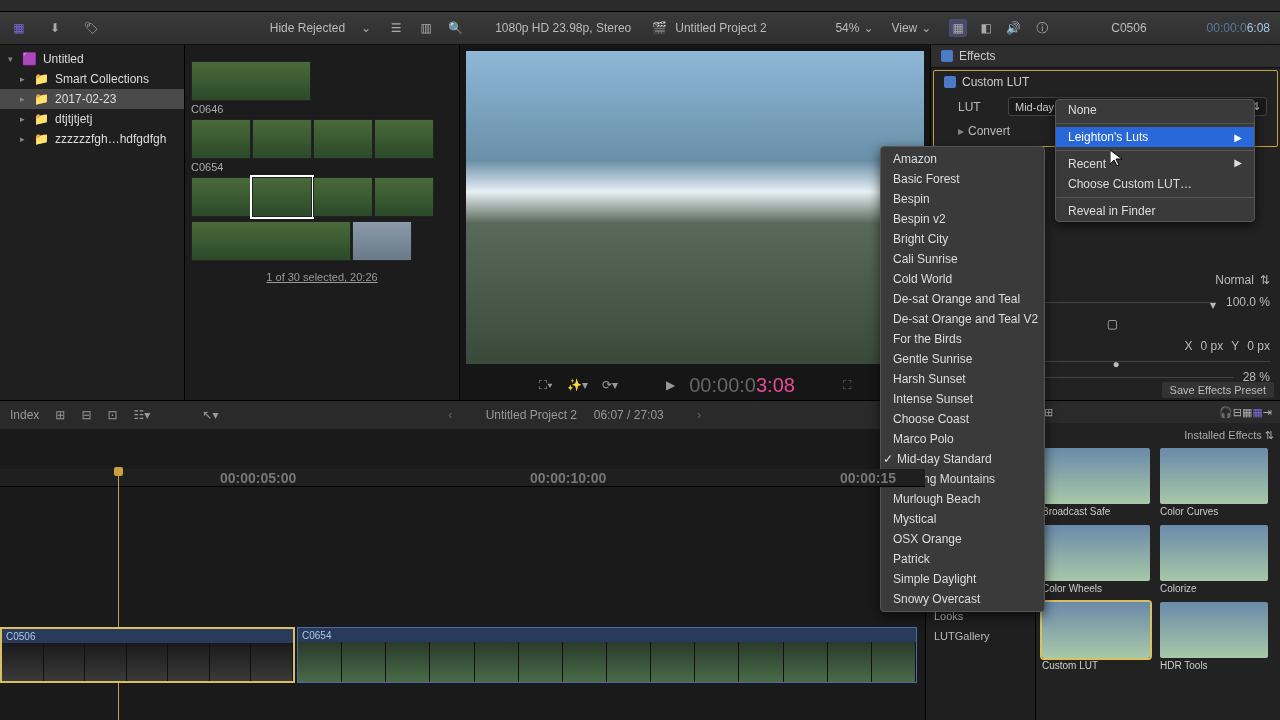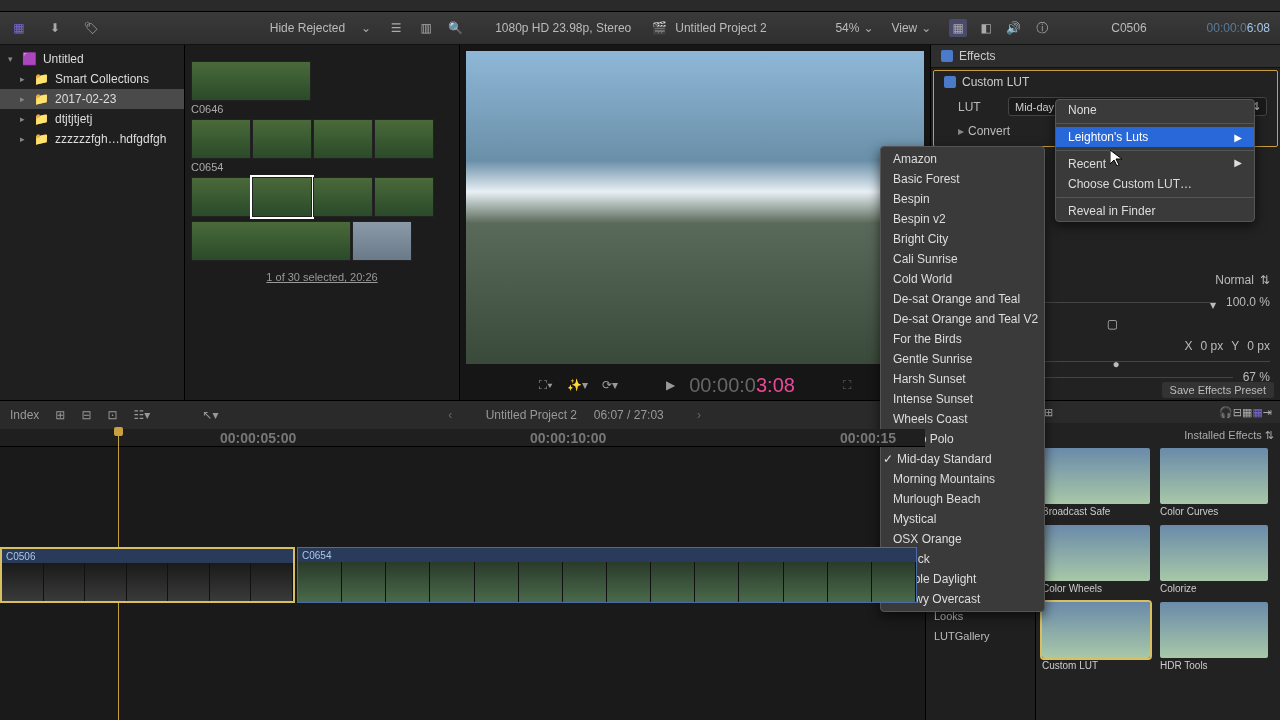--- a/index.html
+++ b/index.html
@@ -48,21 +48,21 @@
 .insp-row.header { background: #2e2e2e; border-bottom: 1px solid #111; }
 .insp-row .chk { width: 12px; height: 12px; background: #4a7ac8; border-radius: 2px; margin-right: 6px; }
 .insp-row.sub { padding-left: 24px; color: #bbb; }
 .popup { position: absolute; background: #3a3a3a; border: 1px solid #555; border-radius: 4px; font-size: 12px; box-shadow: 0 4px 12px rgba(0,0,0,.6); }
 .popup .pitem { padding: 3px 12px; color: #ddd; white-space: nowrap; }
 .popup .pitem.hl { background: #2968d8; color: #fff; display: flex; justify-content: space-between; align-items: center; }
 .popup .pitem .arr { font-size: 10px; }
 .popup .psep { height: 1px; background: #555; margin: 3px 0; }
 
 .lower { display: flex; height: 320px; border-top: 1px solid #000; }
-.timeline-area { flex: 1; background: #1a1a1a; display: flex; flex-direction: column; }
+.timeline-area { flex: 1; background: #1a1a1a; display: flex; flex-direction: column; gap: 40px; }
 .tl-top { height: 28px; background: #2a2a2a; display: flex; align-items: center; padding: 0 10px; gap: 16px; color: #999; font-size: 12px; }
 .tl-top .center { flex: 1; text-align: center; }
 .tl-ruler { height: 18px; background: #1f1f1f; display: flex; align-items: center; font-size: 14px; color: #777; padding-left: 88px; gap: 260px; border-bottom: 1px solid #000; position: relative; font-weight: bold; }
 .playhead { position: absolute; left: 118px; top: 0; bottom: -280px; width: 1px; background: #c8a040; }
 .playhead::before { content: ''; position: absolute; top: -2px; left: -4px; width: 9px; height: 9px; background: #c8a040; border-radius: 2px; }
 .tl-body { flex: 1; position: relative; padding-top: 100px; }
 .tl-clip { position: absolute; height: 56px; background: #2a3a5a; border: 1px solid #4a6aa8; display: flex; overflow: hidden; }
 .tl-clip.sel { border: 2px solid #d8c060; }
 .tl-clip .lab { position: absolute; top: 2px; left: 4px; font-size: 10px; color: #a8c8e8; }
 .filmstrip { display: flex; width: 100%; height: 100%; padding-top: 14px; }
@@ -269,41 +269,41 @@
     </div>
     <div class="insp-row sub" style="justify-content:flex-end;gap:10px">
         <span style="flex:1;border-bottom:1px solid #444;position:relative">
           <span style="position:absolute;left:50%;top:-4px">●</span>
         </span>
       </div>
     <div class="insp-row sub" style="justify-content:flex-end;gap:10px">
         <span style="flex:1;border-bottom:1px solid #444;position:relative">
           <span style="position:absolute;left:0;top:-4px">▾</span>
         </span>
-        <span>67 %</span>
+        <span>28 %</span>
       </div>
     <div class="save-preset">Save Effects Preset</div>
   </div>
 </div>
 
 <div class="popup" id="lut-sub" style="left:880px; top:146px; width:165px; padding:2px 0">
     <div class="pitem">Amazon</div>
     <div class="pitem">Basic Forest</div>
     <div class="pitem">Bespin</div>
     <div class="pitem">Bespin v2</div>
     <div class="pitem">Bright City</div>
     <div class="pitem">Cali Sunrise</div>
     <div class="pitem">Cold World</div>
     <div class="pitem">De-sat Orange and Teal</div>
     <div class="pitem">De-sat Orange and Teal V2</div>
     <div class="pitem">For the Birds</div>
     <div class="pitem">Gentle Sunrise</div>
     <div class="pitem">Harsh Sunset</div>
     <div class="pitem">Intense Sunset</div>
-    <div class="pitem">Wheels Coast</div>
+    <div class="pitem">Choose Coast</div>
     <div class="pitem">Marco Polo</div>
     <div class="pitem" style="padding-left: 16px; position: relative;"><span style="position:absolute;left:2px">✓</span>Mid-day Standard</div>
     <div class="pitem">Morning Mountains</div>
     <div class="pitem">Murlough Beach</div>
     <div class="pitem">Mystical</div>
     <div class="pitem">OSX Orange</div>
     <div class="pitem">Patrick</div>
     <div class="pitem">Simple Daylight</div>
     <div class="pitem">Snowy Overcast</div>
   </div>

